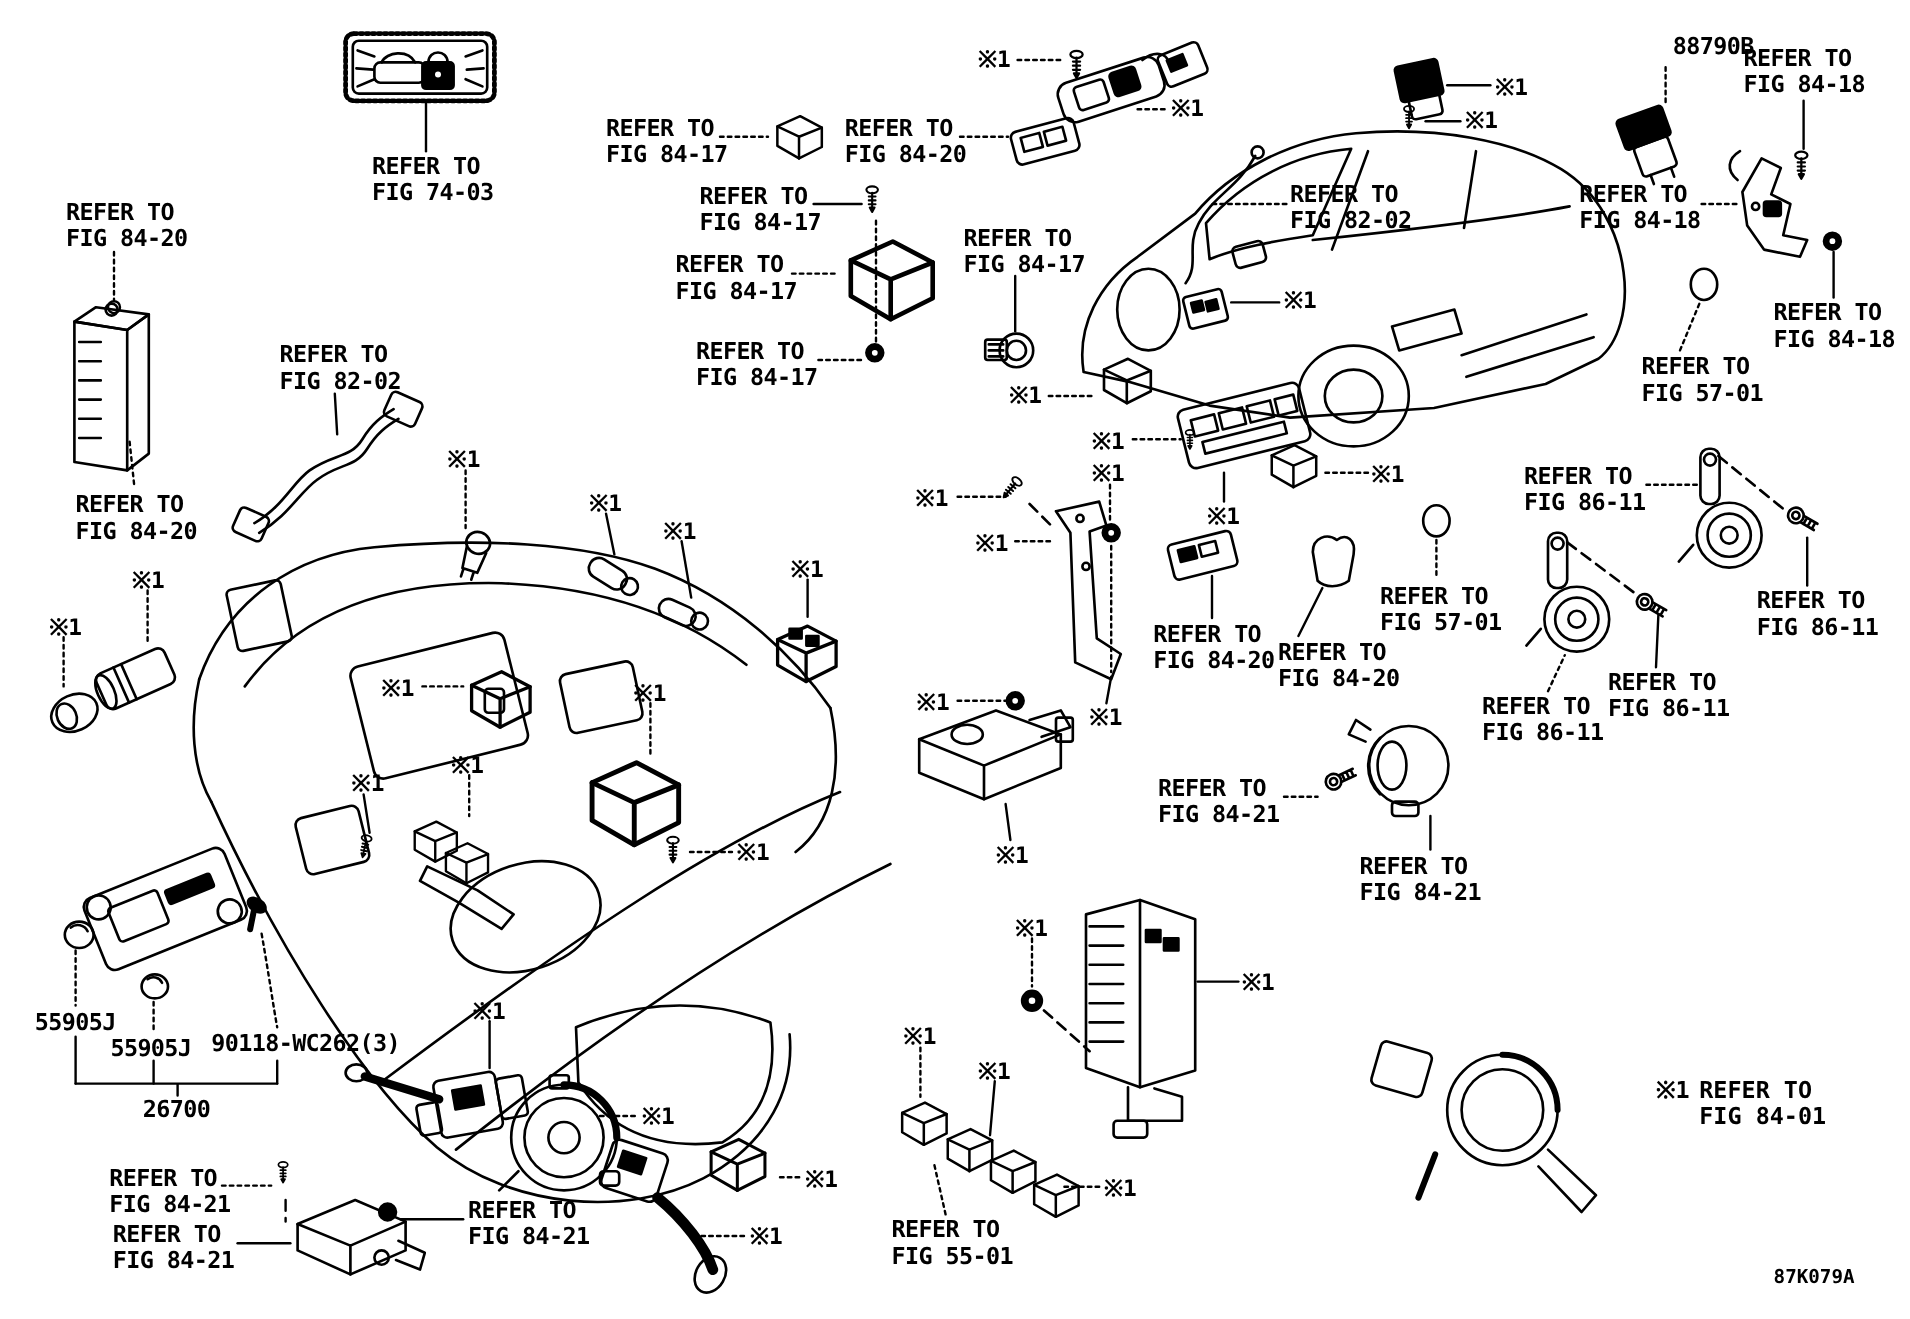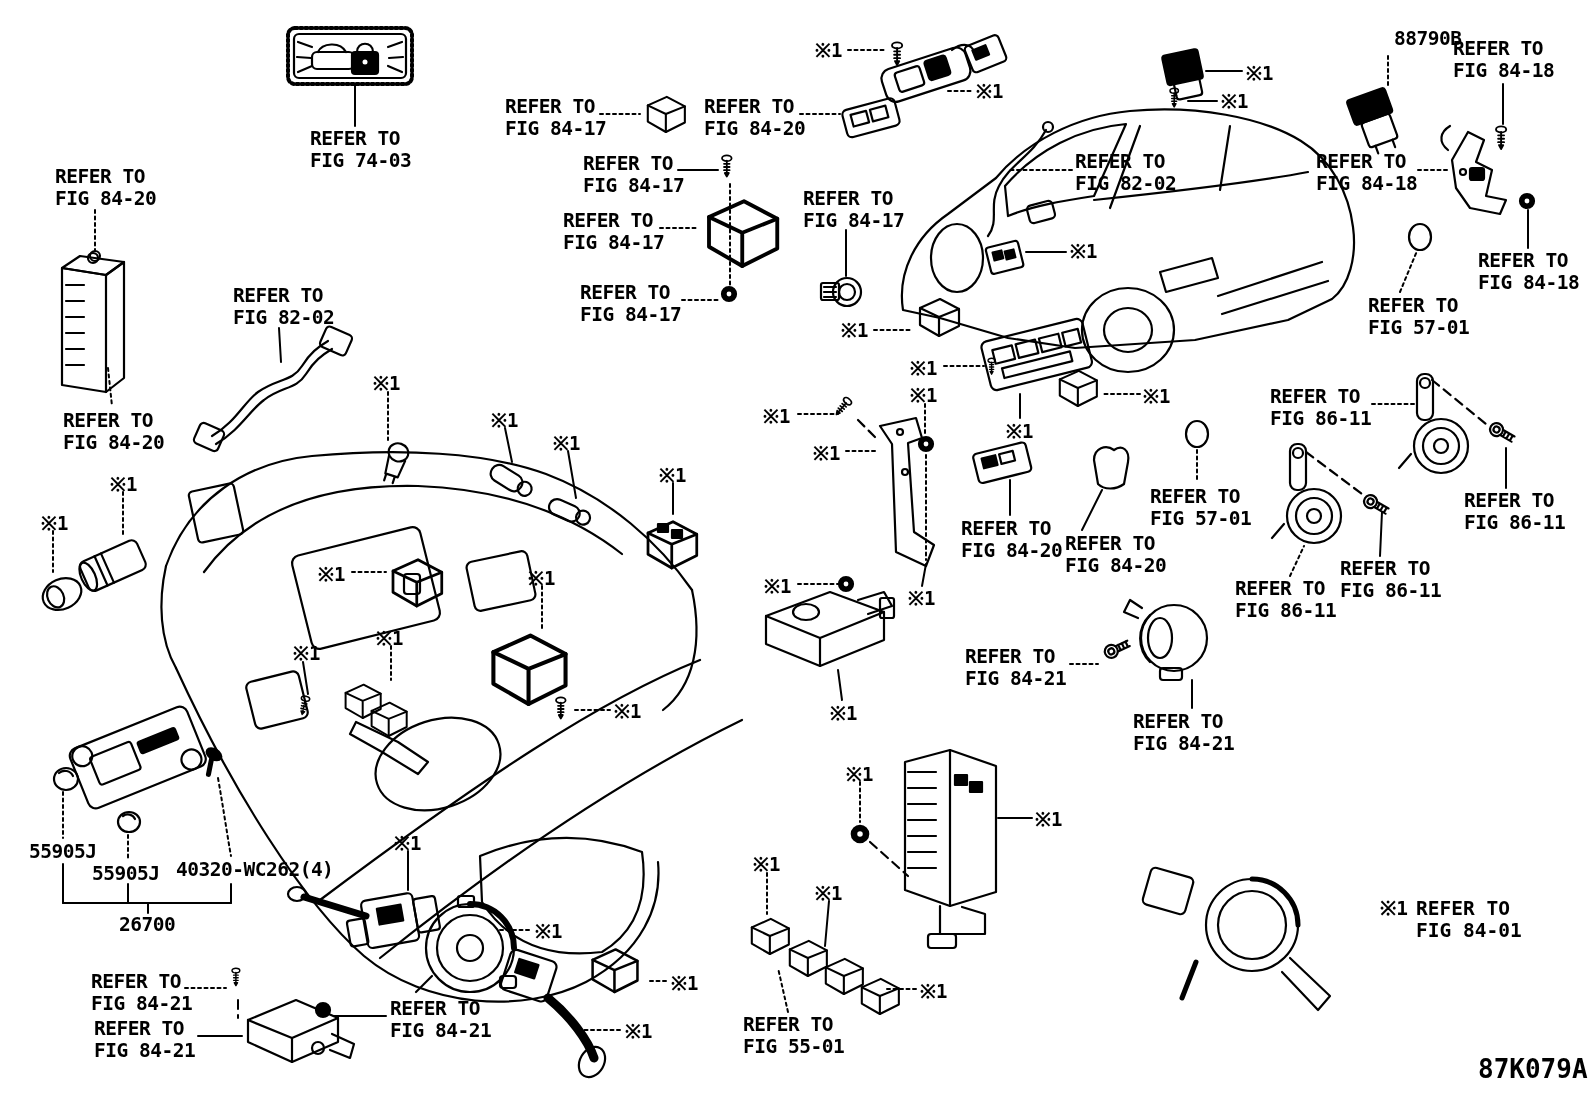--- a/index.html
+++ b/index.html
@@ -5,21 +5,21 @@
   html,body{margin:0;padding:0;background:#fff}
   .stage{position:relative;width:1592px;height:1099px;background:#fff;overflow:hidden;
          font-family:"DejaVu Sans Mono","Liberation Mono",monospace;color:#000}
   .stage svg{position:absolute;left:0;top:0}
   .lbl,.mk{position:absolute;font-weight:bold;font-size:19.5px;line-height:21.5px;
            letter-spacing:-0.5px;white-space:pre;color:#000}
   .mk{font-size:19px;letter-spacing:0}
   .footnote{position:absolute;left:1380px;top:898px;display:flex;gap:8px;
             font-weight:bold;font-size:19.5px;line-height:21.5px}
   .footnote span{white-space:pre}
-  .code{position:absolute;left:1478px;top:1054px;font-weight:bold;font-size:26px}
+  .code{position:absolute;left:1478px;top:1054px;font-weight:bold;font-size:16px}
   .ldd{stroke-dasharray:3 3.5}
   .lds{stroke-dasharray:9 6}
 </style>
 </head>
 <body>
 
 <div class="stage">
 
 <svg width="1592" height="1099" viewBox="0 0 1592 1099">
  <defs>
@@ -487,21 +487,21 @@
       <div class="lbl" style="left: 961px; top: 518px;">REFER TO
 FIG 84-20</div>
       <div class="lbl" style="left: 1065px; top: 533px;">REFER TO
 FIG 84-20</div>
       <div class="lbl" style="left: 965px; top: 646px;">REFER TO
 FIG 84-21</div>
       <div class="lbl" style="left: 1133px; top: 711px;">REFER TO
 FIG 84-21</div>
       <div class="lbl" style="left: 29px; top: 841px;">55905J</div>
       <div class="lbl" style="left: 92px; top: 863px;">55905J</div>
-      <div class="lbl" style="left: 176px; top: 859px;">40320-WC262(4)</div>
+      <div class="lbl" style="left: 176px; top: 859px;">90118-WC262(3)</div>
       <div class="lbl" style="left: 119px; top: 914px;">26700</div>
       <div class="lbl" style="left: 91px; top: 971px;">REFER TO
 FIG 84-21</div>
       <div class="lbl" style="left: 94px; top: 1018px;">REFER TO
 FIG 84-21</div>
       <div class="lbl" style="left: 390px; top: 998px;">REFER TO
 FIG 84-21</div>
       <div class="lbl" style="left: 743px; top: 1014px;">REFER TO
 FIG 55-01</div>
       <div class="mk" style="left: 815px; top: 40px;">※1</div>

